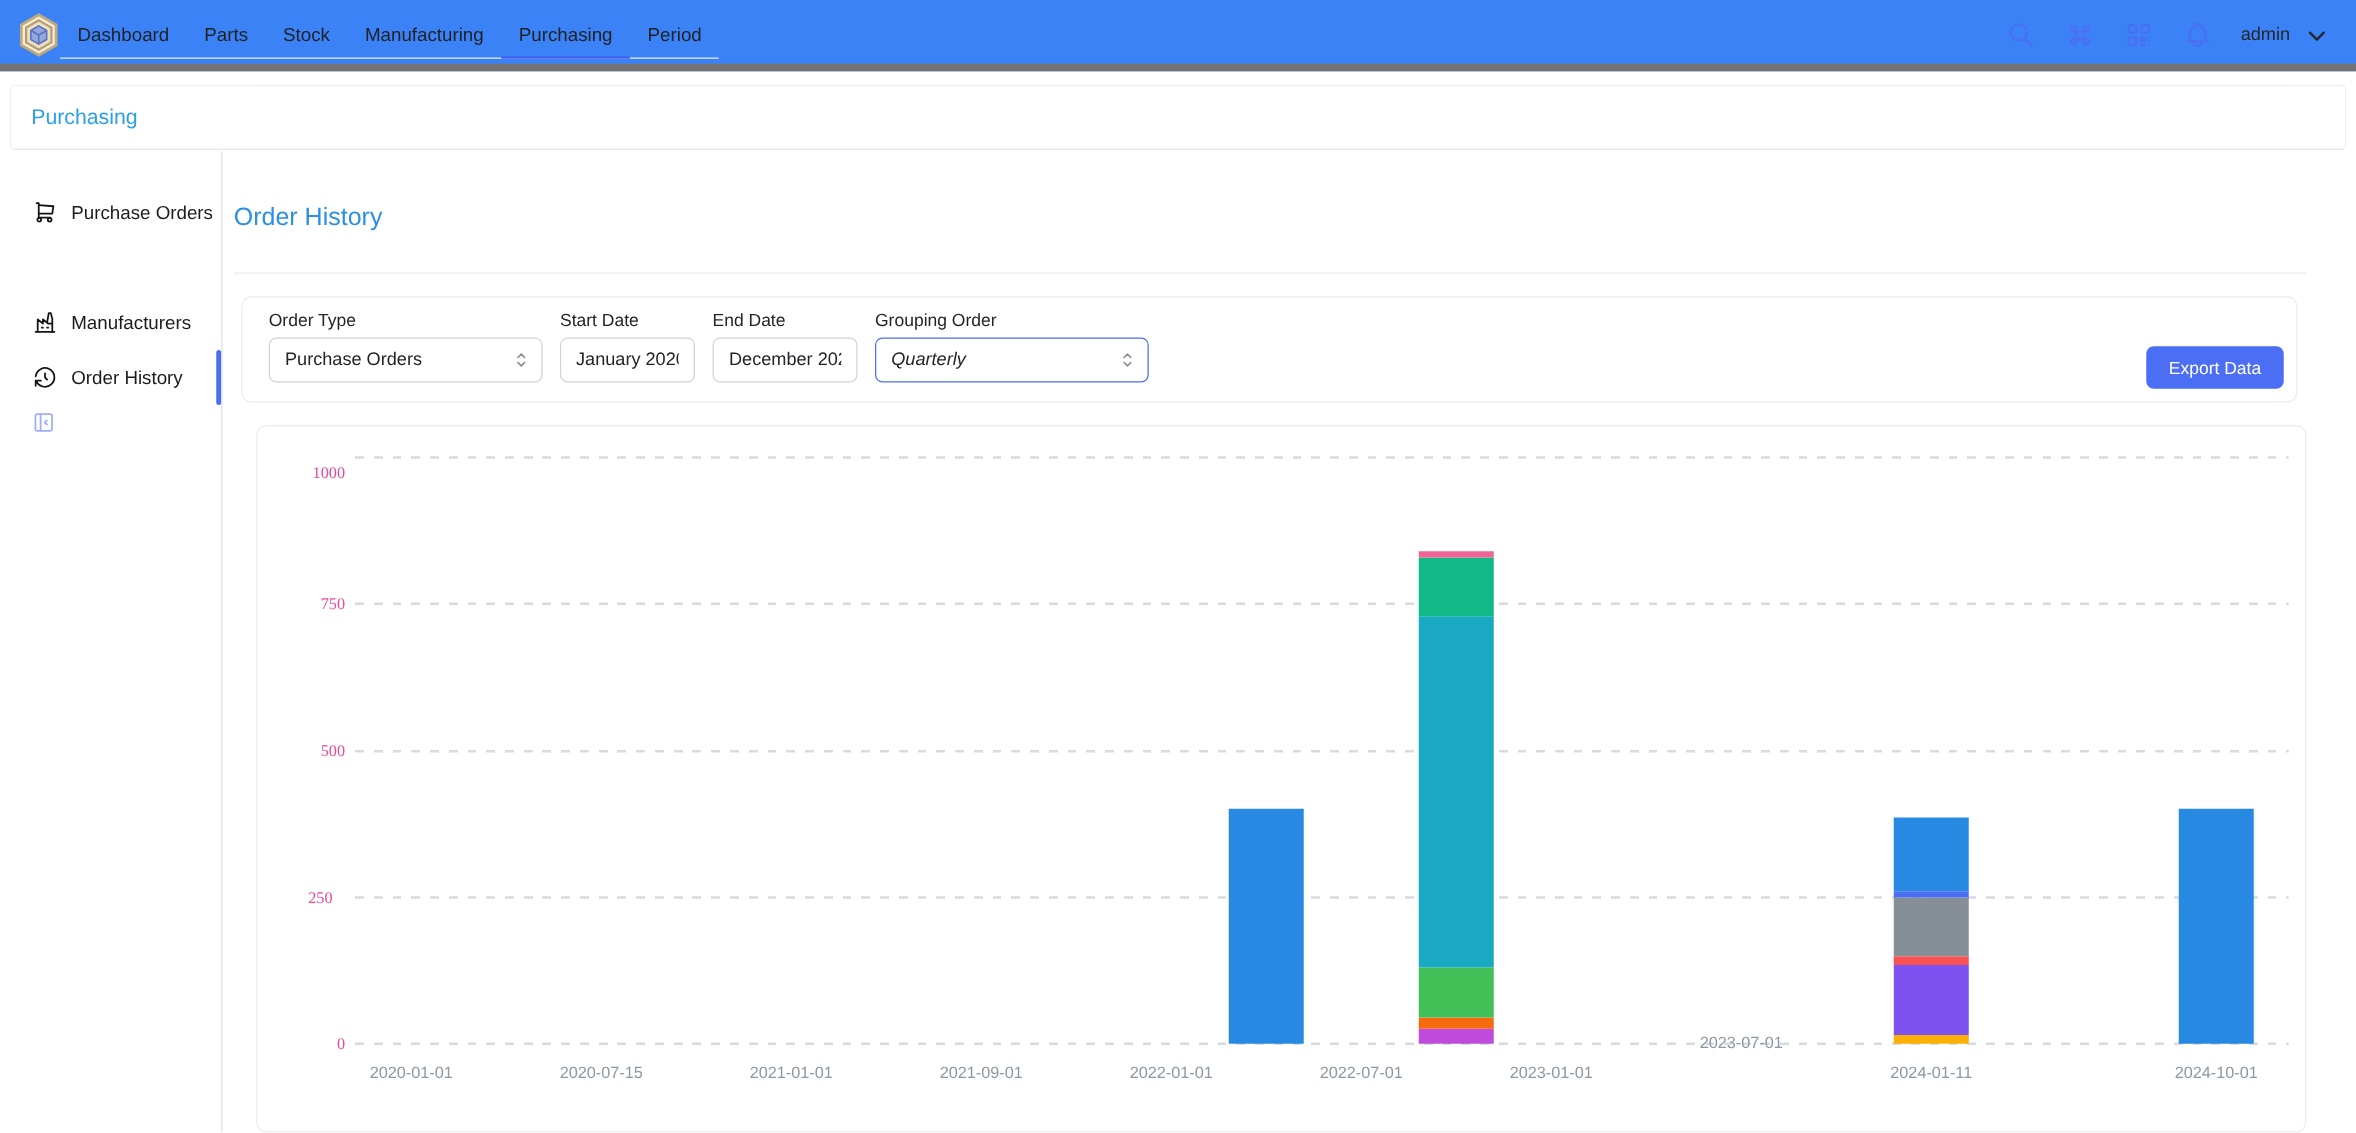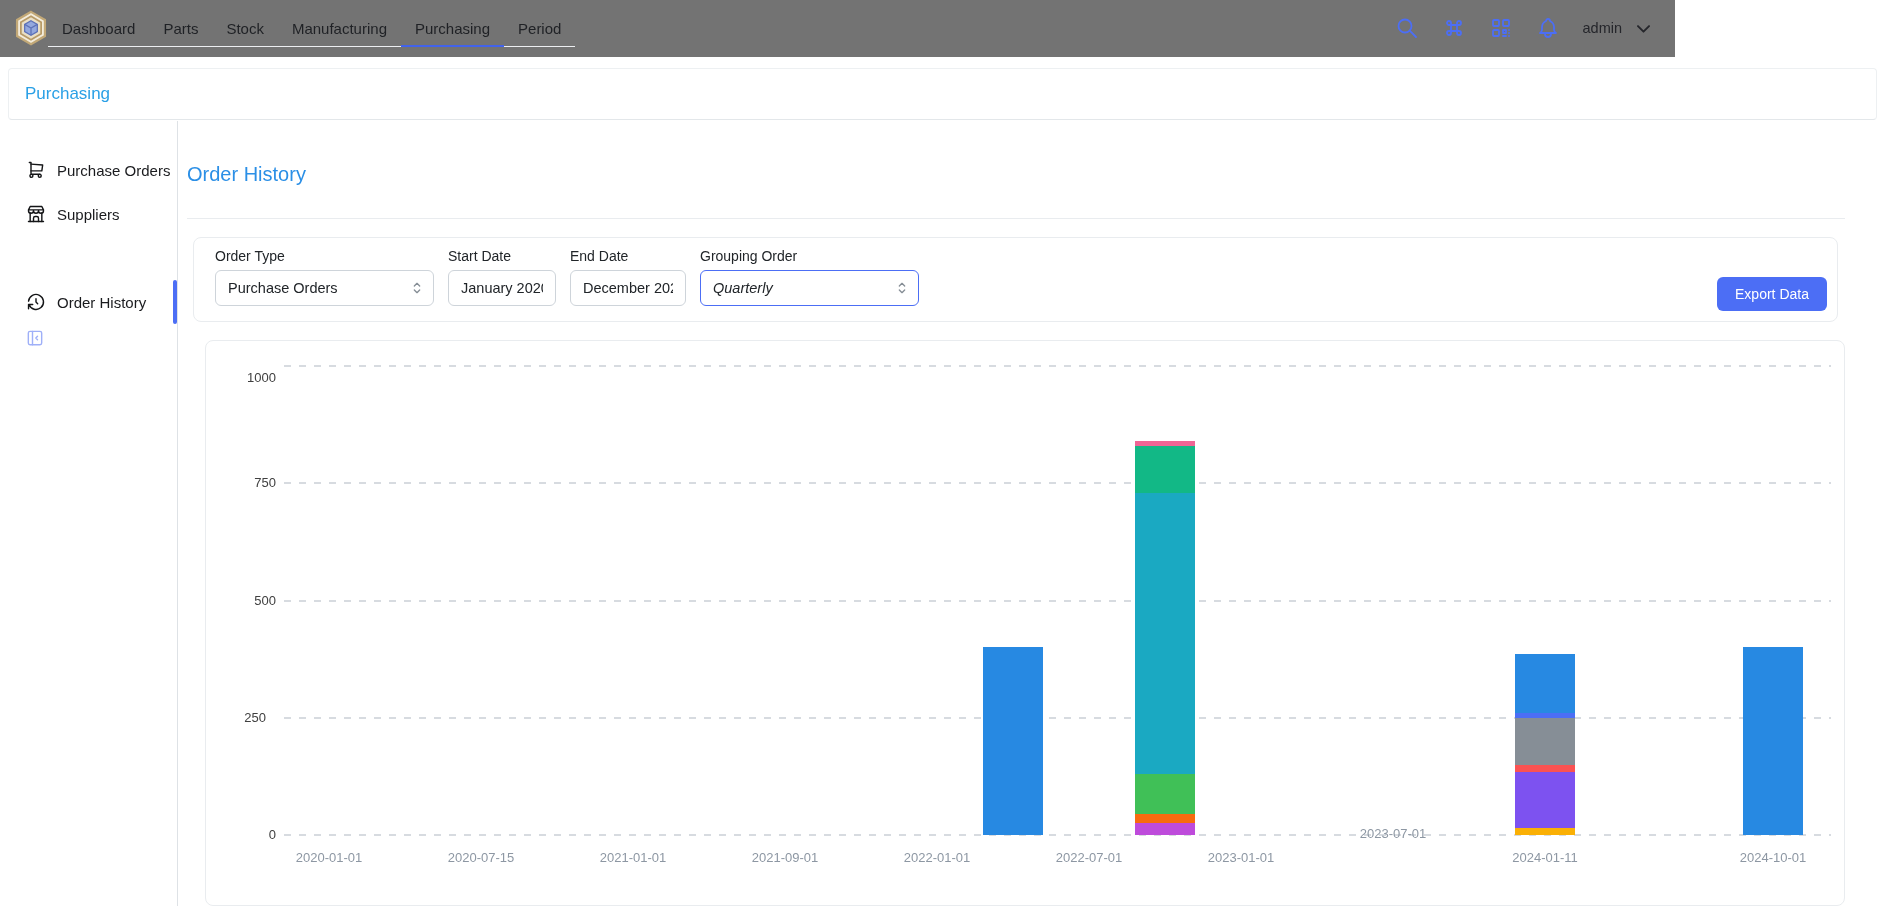--- a/index.html
+++ b/index.html
@@ -2,22 +2,22 @@
 <html><head>
 <meta charset="utf-8">
 <style>
   * { margin:0; padding:0; box-sizing:border-box; }
   html,body { width:1885px; height:906px; background:#fff;
     font-family:"Liberation Sans","DejaVu Sans",sans-serif; color:#212529; overflow:hidden; }
   body { position:relative; }
   svg { display:block; }
 
   
-  .app-header { position:absolute; left:0; top:0; width:1675px; height:57px;
-    background:#737373; border-bottom:1px solid #737373; }
+  .app-header { position:absolute; left:0; top:0; width:1885px; height:57px;
+    background:#3b82f6; border-bottom:6px solid #737373; }
   .logo { position:absolute; left:12px; top:9px; width:38px; height:38px; cursor:pointer; }
   .main-nav { position:absolute; left:48px; top:11px; height:36px; display:flex;
     border-bottom:1px solid #eceef1; }
   .nav-tab { padding:0 14px; height:36px; display:flex; align-items:center;
     font-size:15px; color:#1f2125; cursor:pointer; border-bottom:2px solid transparent; }
   .nav-tab.active { border-bottom:2px solid #4263eb; }
   .header-actions { position:absolute; right:22px; top:0; height:56px;
     display:flex; align-items:center; gap:23px; }
   .hicon { width:24px; height:24px; color:#4c6ef5; cursor:pointer; }
   .user-menu { display:flex; align-items:center; gap:12px; cursor:pointer; }
@@ -62,21 +62,21 @@
   .focused { border:1.6px solid #4c6ef5;font-style:italic; }
   .text-input { padding:0 12px; outline:none; font-family:inherit; }
   .export-btn { position:absolute; right:10px; top:39px; width:110px; height:34px;
     background:#4c6ef5; color:#fff; border:none; border-radius:6px; font-size:14px;
     font-family:inherit; cursor:pointer; }
 
   .chart-card { position:absolute; left:27px; top:219px; width:1640px; height:566px;
     border:1px solid #e9ecef; border-radius:8px; background:#fff; position:absolute; overflow:hidden; }
   .gridline { position:absolute; height:2px;
     background:repeating-linear-gradient(90deg,#d7dbe0 0 7px,transparent 7px 15px); }
-  .ytick { position:absolute; width:52px; text-align:right; font-size:13px; color:#404040; }
+  .ytick { position:absolute; width:52px; text-align:right; font-size:13px; color:#ec4899;font-family:Liberation Serif, serif; }
   .xtick { position:absolute; width:100px; text-align:center; font-size:13px; color:#8d97a3; }
   .bar-seg { position:absolute; }
 </style>
 </head>
 <body>
 
 <div class="app-header">
   <div class="logo">
     <svg viewBox="0 0 24 24" fill="none">
       <path d="M12 1.8 20.8 6.9v10.2L12 22.2 3.2 17.1V6.9Z" stroke="#c2a877" stroke-width="1.4" fill="#f3ecdc"></path>
@@ -151,30 +151,30 @@
     <span class="sicon">
       <svg viewBox="0 0 24 24" fill="none" stroke="currentColor" stroke-width="1.7" stroke-linecap="round" stroke-linejoin="round">
         <circle cx="6.5" cy="19" r="1.8"></circle>
           <circle cx="16.5" cy="19" r="1.8"></circle>
         <path d="M17 17H6V3H4"></path>
           <path d="M6 5l14 1-1 7H6"></path>
       </svg>
     </span>
     <span class="slabel">Purchase Orders</span>
   </div>
-  <div class="side-item" style="top:71px">
+  <div class="side-item" style="top:115px">
     <span class="sicon">
       <svg viewBox="0 0 24 24" fill="none" stroke="currentColor" stroke-width="1.7" stroke-linecap="round" stroke-linejoin="round">
         <path d="M3 21h18"></path>
-          <path d="M3 7v1a3 3 0 0 0 6 0V7m0 1a3 3 0 0 0 6 0V7m0 1a3 3 0 0 0 6 0V7H3l2-4h14l2 4"></path>
-        <path d="M5 21V10.85M19 21V10.85"></path>
-          <path d="M9 21v-4a2 2 0 0 1 2-2h2a2 2 0 0 1 2 2v4"></path>
+          <path d="M5 21V9l5 4V9l5 4h4"></path>
+        <path d="M19 21V8.5L17.6 3h-2l-1.4 8"></path>
+          <path d="M9 17h1M14 17h1"></path>
       </svg>
     </span>
-    <span class="slabel">Suppliers</span>
+    <span class="slabel">Manufacturers</span>
   </div>
   <div class="side-item" style="top:159px">
     <span class="sicon">
       <svg viewBox="0 0 24 24" fill="none" stroke="currentColor" stroke-width="1.7" stroke-linecap="round" stroke-linejoin="round">
         <path d="M12 8v4l2 2"></path>
           <path d="M3.05 11a9 9 0 1 1 .5 4m-.5 5v-5h5"></path>
       </svg>
     </span>
     <span class="slabel">Order History</span>
   </div>

